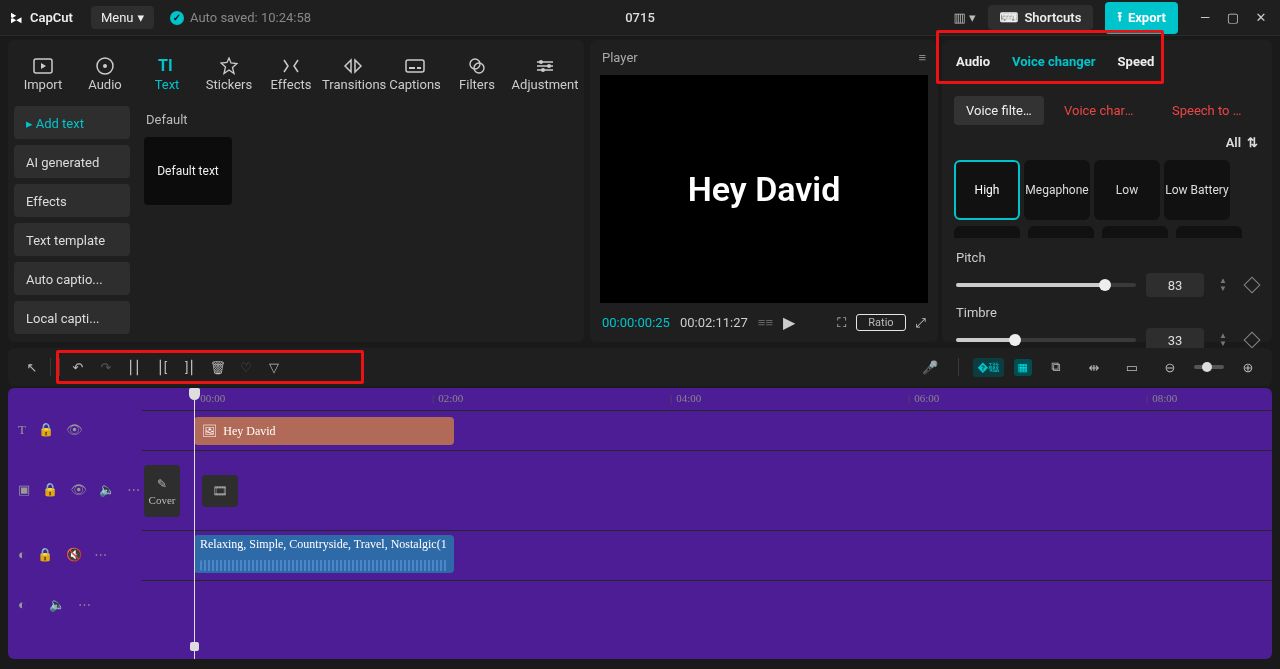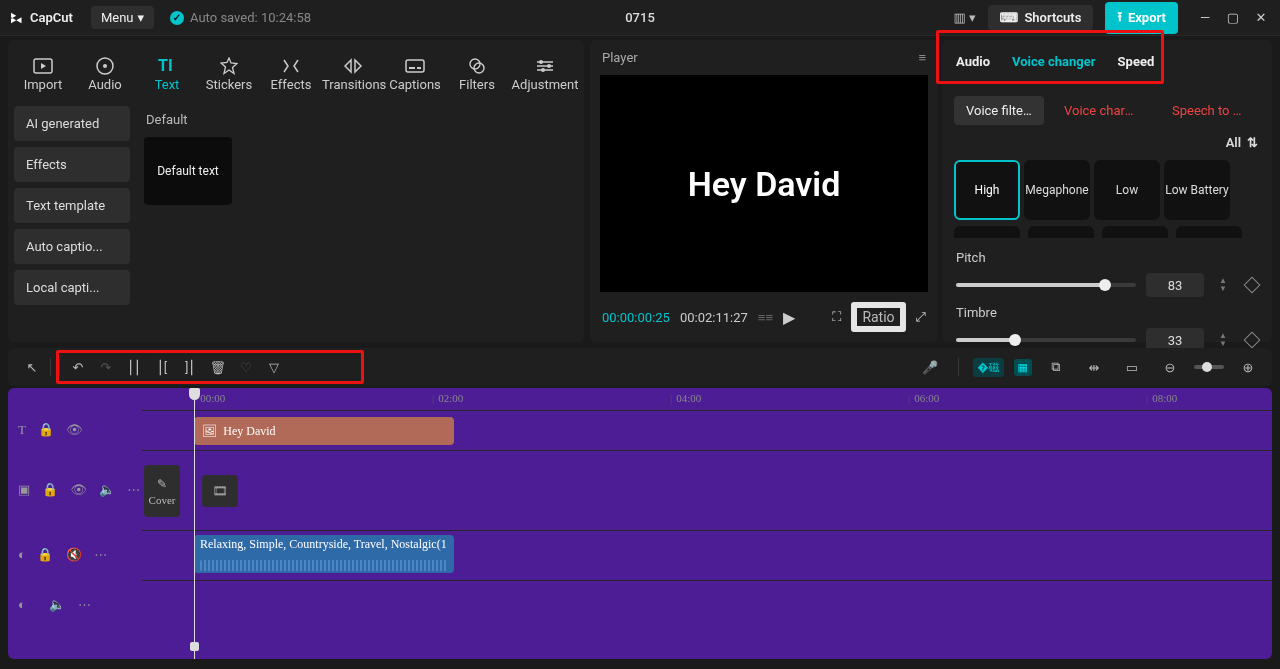--- a/index.html
+++ b/index.html
@@ -102,21 +102,21 @@
     margin:4px 4px 0 6px;
     display:flex;flex-direction:column;min-width:0;
   }
   .player-head{display:flex;align-items:center;padding:10px 12px;color:#aaa}
   .player-head .ham{margin-left:auto;color:#888}
   .canvas{flex:1;background:#000;margin:0 10px;display:flex;align-items:center;justify-content:center}
   .canvas-text{color:#fff;font-size:34px;font-weight:600}
   .player-ctrl{display:flex;align-items:center;gap:10px;padding:10px 12px;color:#ccc}
   .tc-cur{color:#00c4cc}
   .player-ctrl .spacer{flex:1}
-  .ratio-box{border:6px solid #e5e5e5;border-radius:3px;padding:1px 5px;font-size:14px;color:#bbb}
+  .ratio-box{border:1px solid #e5e5e5;border-radius:3px;padding:1px 11px;font-size:11px;color:#bbb}
 
   
   .inspector{
     width:330px;
     background:#1f1f1f;
     border-radius:6px;
     margin:4px 8px 0 0;
     padding:0 0 6px 0;
   }
   .insp-tabs-wrap{
@@ -318,20 +318,21 @@
               <circle cx="6" cy="4" r="2" fill="#ccc"></circle>
               <circle cx="14" cy="8" r="2" fill="#ccc"></circle>
               <circle cx="8" cy="12" r="2" fill="#ccc"></circle>
             </svg>
           </div>
           <div>Adjustment</div>
         </div>
     </div>
     <div class="lib-body">
       <div class="lib-side">
+        <div class="lib-side-item active">Add text</div>
         <div class="lib-side-item">AI generated</div>
         <div class="lib-side-item">Effects</div>
         <div class="lib-side-item">Text template</div>
         <div class="lib-side-item">Auto captio...</div>
         <div class="lib-side-item">Local capti...</div>
       </div>
       <div class="lib-content">
         <div class="lib-heading">Default</div>
         <div class="text-preset">Default text</div>
       </div>

